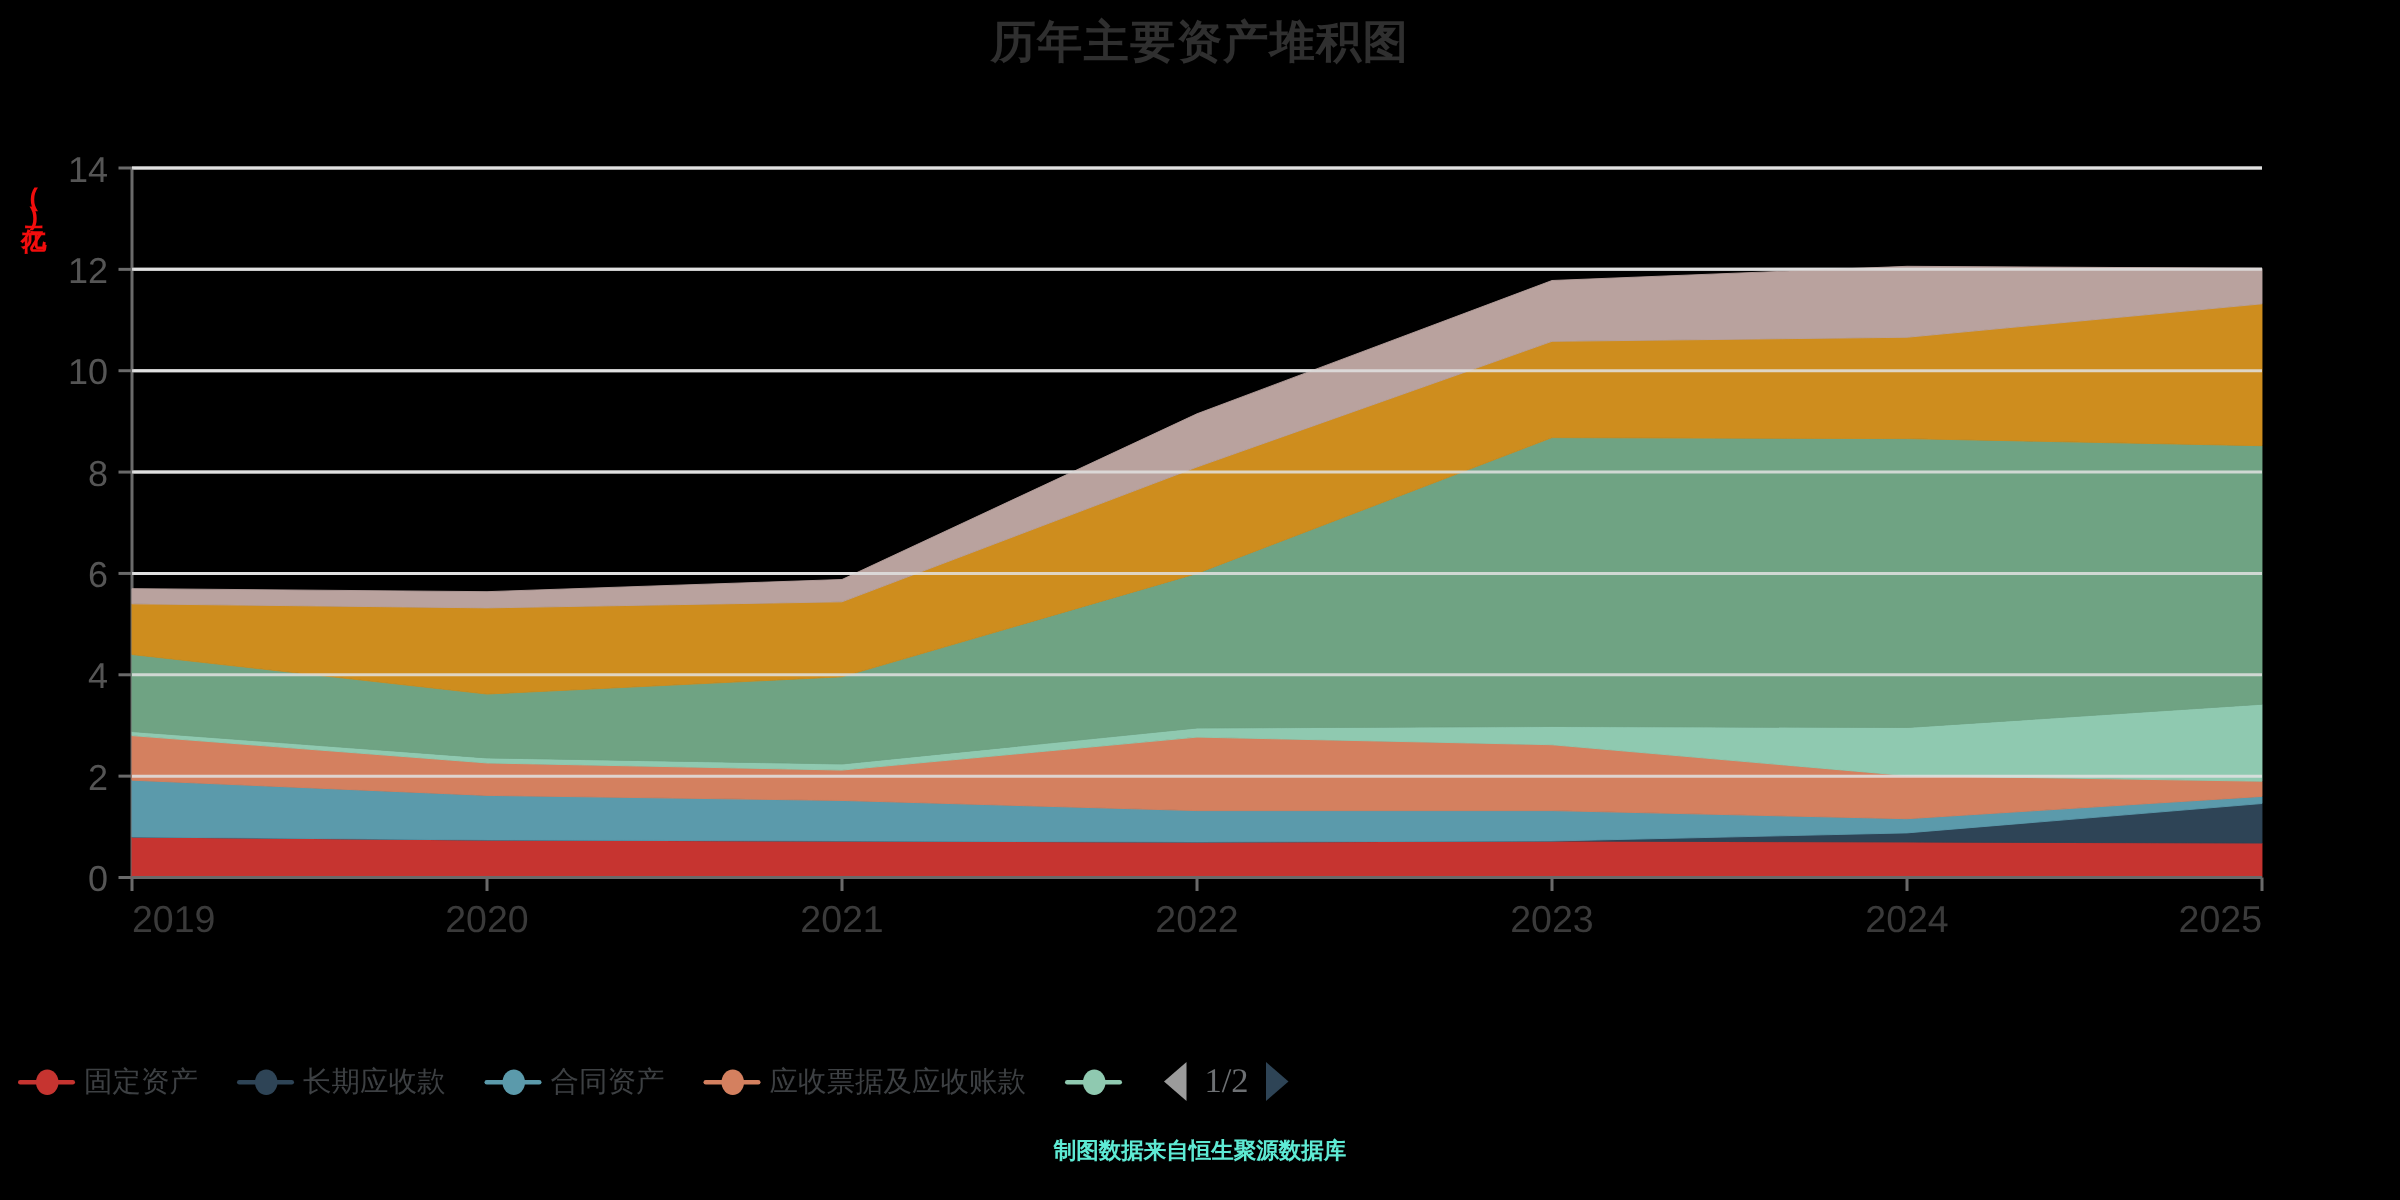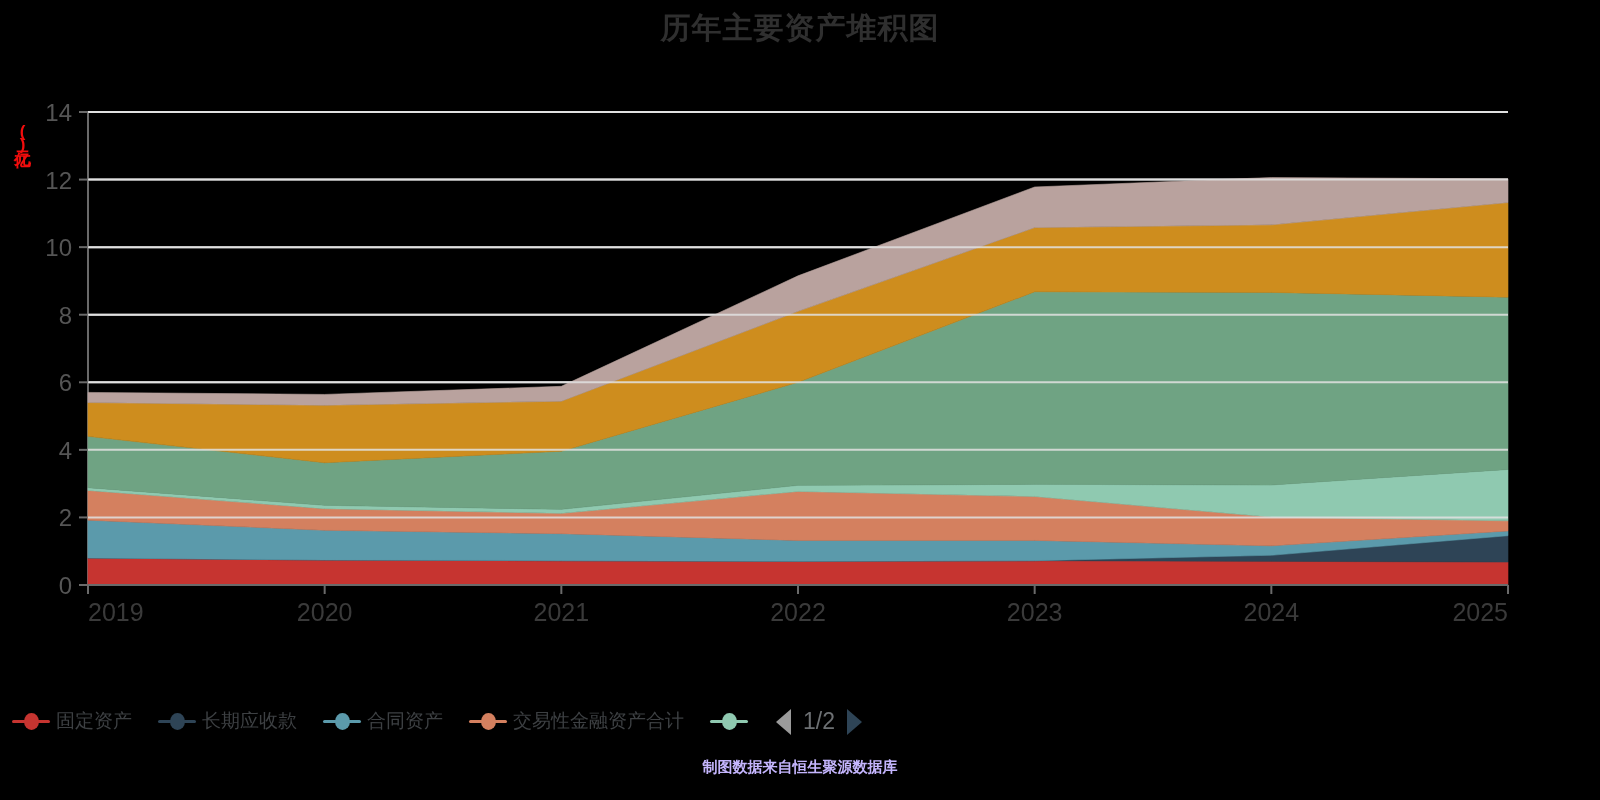--- a/index.html
+++ b/index.html
@@ -44,36 +44,36 @@
   .legend-mark .dot{
     position:absolute;top:1px;left:12px;width:15px;height:17px;border-radius:50%;
   }
   .legend-label{
     color:#3d4043;font-size:19px;margin-left:6px;letter-spacing:0px;
   }
   .legend-last .legend-label{
     max-width:208px;overflow:hidden;display:inline-block;
   }
 
-  .pager{display:flex;align-items:flex-end;flex:0 0 auto;margin-left:2px;}
+  .pager{display:flex;align-items:center;flex:0 0 auto;margin-left:2px;font-family:Liberation Serif, serif;}
   .pager .tri{width:0;height:0;}
   .tri-left{
     border-top:13px solid transparent;border-bottom:13px solid transparent;
     border-right:15px solid #9b9b9b;
   }
   .tri-right{
     border-top:13px solid transparent;border-bottom:13px solid transparent;
     border-left:15px solid #2e4456;
   }
   .pager-text{color:#6d7073;font-size:23px;margin:0 12px;}
 
   
   .footer{
     position:absolute;left:0;top:758px;width:1600px;text-align:center;
-    color:#c4b5fd;font-size:15px;font-weight:bold;letter-spacing:0px;
+    color:#5eead4;font-size:15px;font-weight:bold;letter-spacing:0px;
   }
 </style>
 </head>
 <body>
 
 <div id="stage">
 
   <div class="chart-title">历年主要资产堆积图</div>
 
   <div class="y-unit">(亿元)</div>
@@ -162,21 +162,21 @@
         <span class="dot" style="background:#5b9aab"></span>
       </span>
       <span class="legend-label">合同资产</span>
     </div>
 
     <div class="legend-item">
       <span class="legend-mark">
         <span class="bar" style="background:#d4805f"></span>
         <span class="dot" style="background:#d4805f"></span>
       </span>
-      <span class="legend-label">交易性金融资产合计</span>
+      <span class="legend-label">应收票据及应收账款</span>
     </div>
 
     <div class="legend-item">
       <span class="legend-mark">
         <span class="bar" style="background:#8fc9b0"></span>
         <span class="dot" style="background:#8fc9b0"></span>
       </span>
     </div>
 
 

